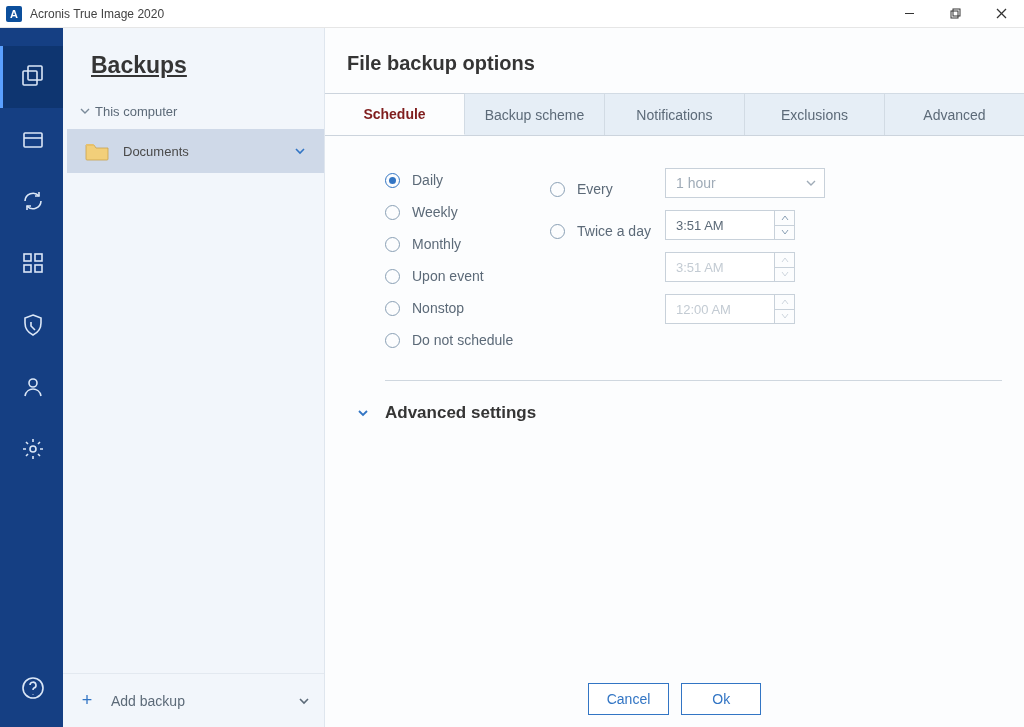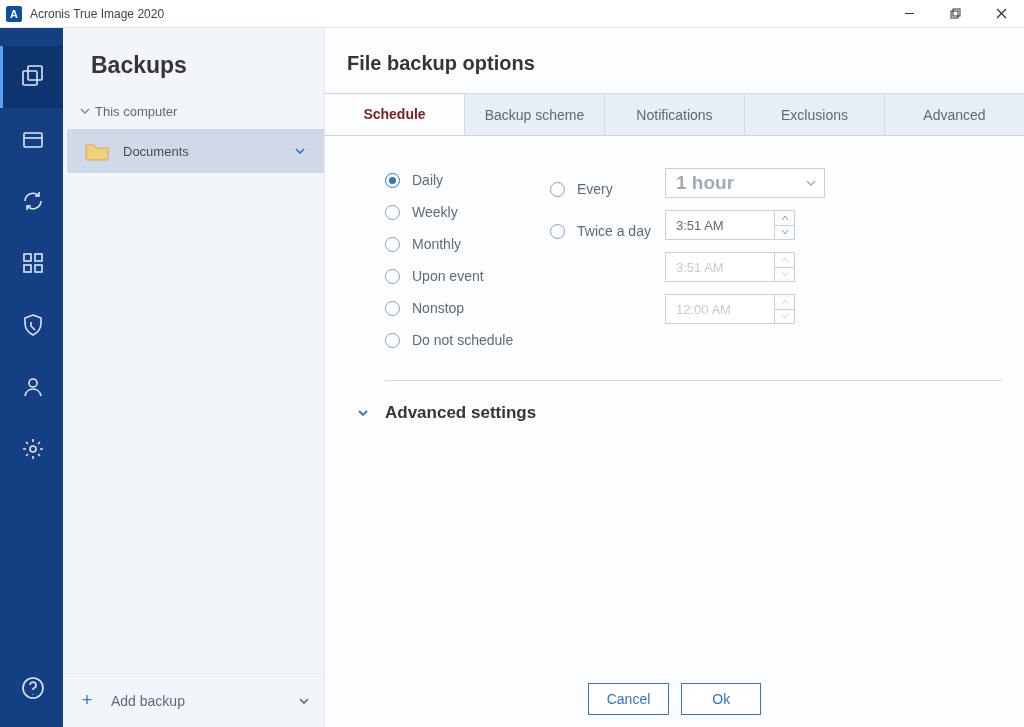--- a/index.html
+++ b/index.html
@@ -17,21 +17,21 @@
   .app-body { display:flex; height:calc(727px - 28px); }
   .iconbar { width:63px; background:#153f83; display:flex; flex-direction:column; align-items:center; padding-top:18px; }
   .iconbar .nav-icon { width:63px; height:62px; display:flex; align-items:center; justify-content:center; position:relative; border-left:3px solid transparent;}
   .iconbar .nav-icon.active { background:#0e3570; border-left:3px solid #5aa0ff;}
   .iconbar .spacer { flex:1; }
   .iconbar svg { stroke:#dbe7f7; fill:none; }
   .iconbar .help { margin-bottom:8px; }
 
   
   .sidebar { width:262px; background:#f2f6fb; border-right:1px solid #dfe6ee; display:flex; flex-direction:column; }
-  .sidebar h1 { font-size:23px; font-weight:600; color:#353535; padding:24px 0 18px 28px; }
+  .sidebar h1 { font-size:23px; font-weight:600; color:#353535; padding:24px 0 18px 28px;text-decoration:underline; }
   .tree { padding:0 0 0 4px; }
   .tree-header { display:flex; align-items:center; padding:6px 10px 6px 10px; color:#5c6a78; font-size:13px; }
   .chev { width:16px; height:16px; display:flex; align-items:center; justify-content:center; margin-right:2px; }
   .tree-item { display:flex; align-items:center; height:44px; padding-left:18px; padding-right:18px; margin-top:4px; }
   .tree-item.selected { background:#cfd9e8; }
   .folder-icon { width:24px; height:20px; margin-right:14px; }
   .tree-item .expander { margin-left:auto; }
 
   .sidebar-bottom { margin-top:auto; border-top:1px solid #e3e9f0; height:54px; display:flex; align-items:center; padding:0 14px; position:relative;}
   .sidebar-bottom .plus-icon { color:#3275c4; font-size:18px; width:20px; text-align:center; }
@@ -51,21 +51,21 @@
   .schedule-row { display:flex; }
   .col1 { width:165px; }
   .option { display:flex; align-items:center; height:32px; color:#5c6a78; font-size:14px; }
   .radio { width:15px; height:15px; border-radius:50%; border:1.5px solid #3275c4; margin-right:12px; display:flex; align-items:center; justify-content:center; }
   .radio.empty { border-color:#8aa0b5; }
   .radio .dot { width:7px; height:7px; border-radius:50%; background:#3275c4; }
   .col2 { width:115px; padding-top:4px;}
   .col2 .option{ height:42px; }
   .col3 { padding-top:4px; }
   .col3 .ctrl-row { height:42px; display:flex; align-items:flex-start;}
-  .select { width:160px; height:30px; border:1px solid #c8d1da; background:#fff; display:flex; align-items:center; padding:0 10px; color:#9fabb7; font-size:19px; position:relative;font-weight:bold;}
+  .select { width:160px; height:30px; border:1px solid #c8d1da; background:#fff; display:flex; align-items:center; padding:0 10px; color:#9fabb7; font-size:14px; position:relative;}
   .select .caret { position:absolute; right:8px; }
   .timefield { width:110px; height:30px; border:1px solid #c8d1da; background:#fff; display:flex; align-items:center; padding:4px 10px; color:#5c6a78; font-size:13px;}
   .timefield.disabled { color:#c3cbd3; }
   .spinner { width:20px; height:30px; border:1px solid #c8d1da; border-left:none; display:flex; flex-direction:column; }
   .spinner div { flex:1; display:flex; align-items:center; justify-content:center; }
   .spinner div:first-child{ border-bottom:1px solid #c8d1da;}
 
   .divider { border-top:1px solid #cfd7df; margin:24px 0 22px 0; }
   .adv-settings { display:flex; align-items:center; margin-left:-30px;}
   .adv-settings .chev { margin-right:14px; color:#3275c4;}

